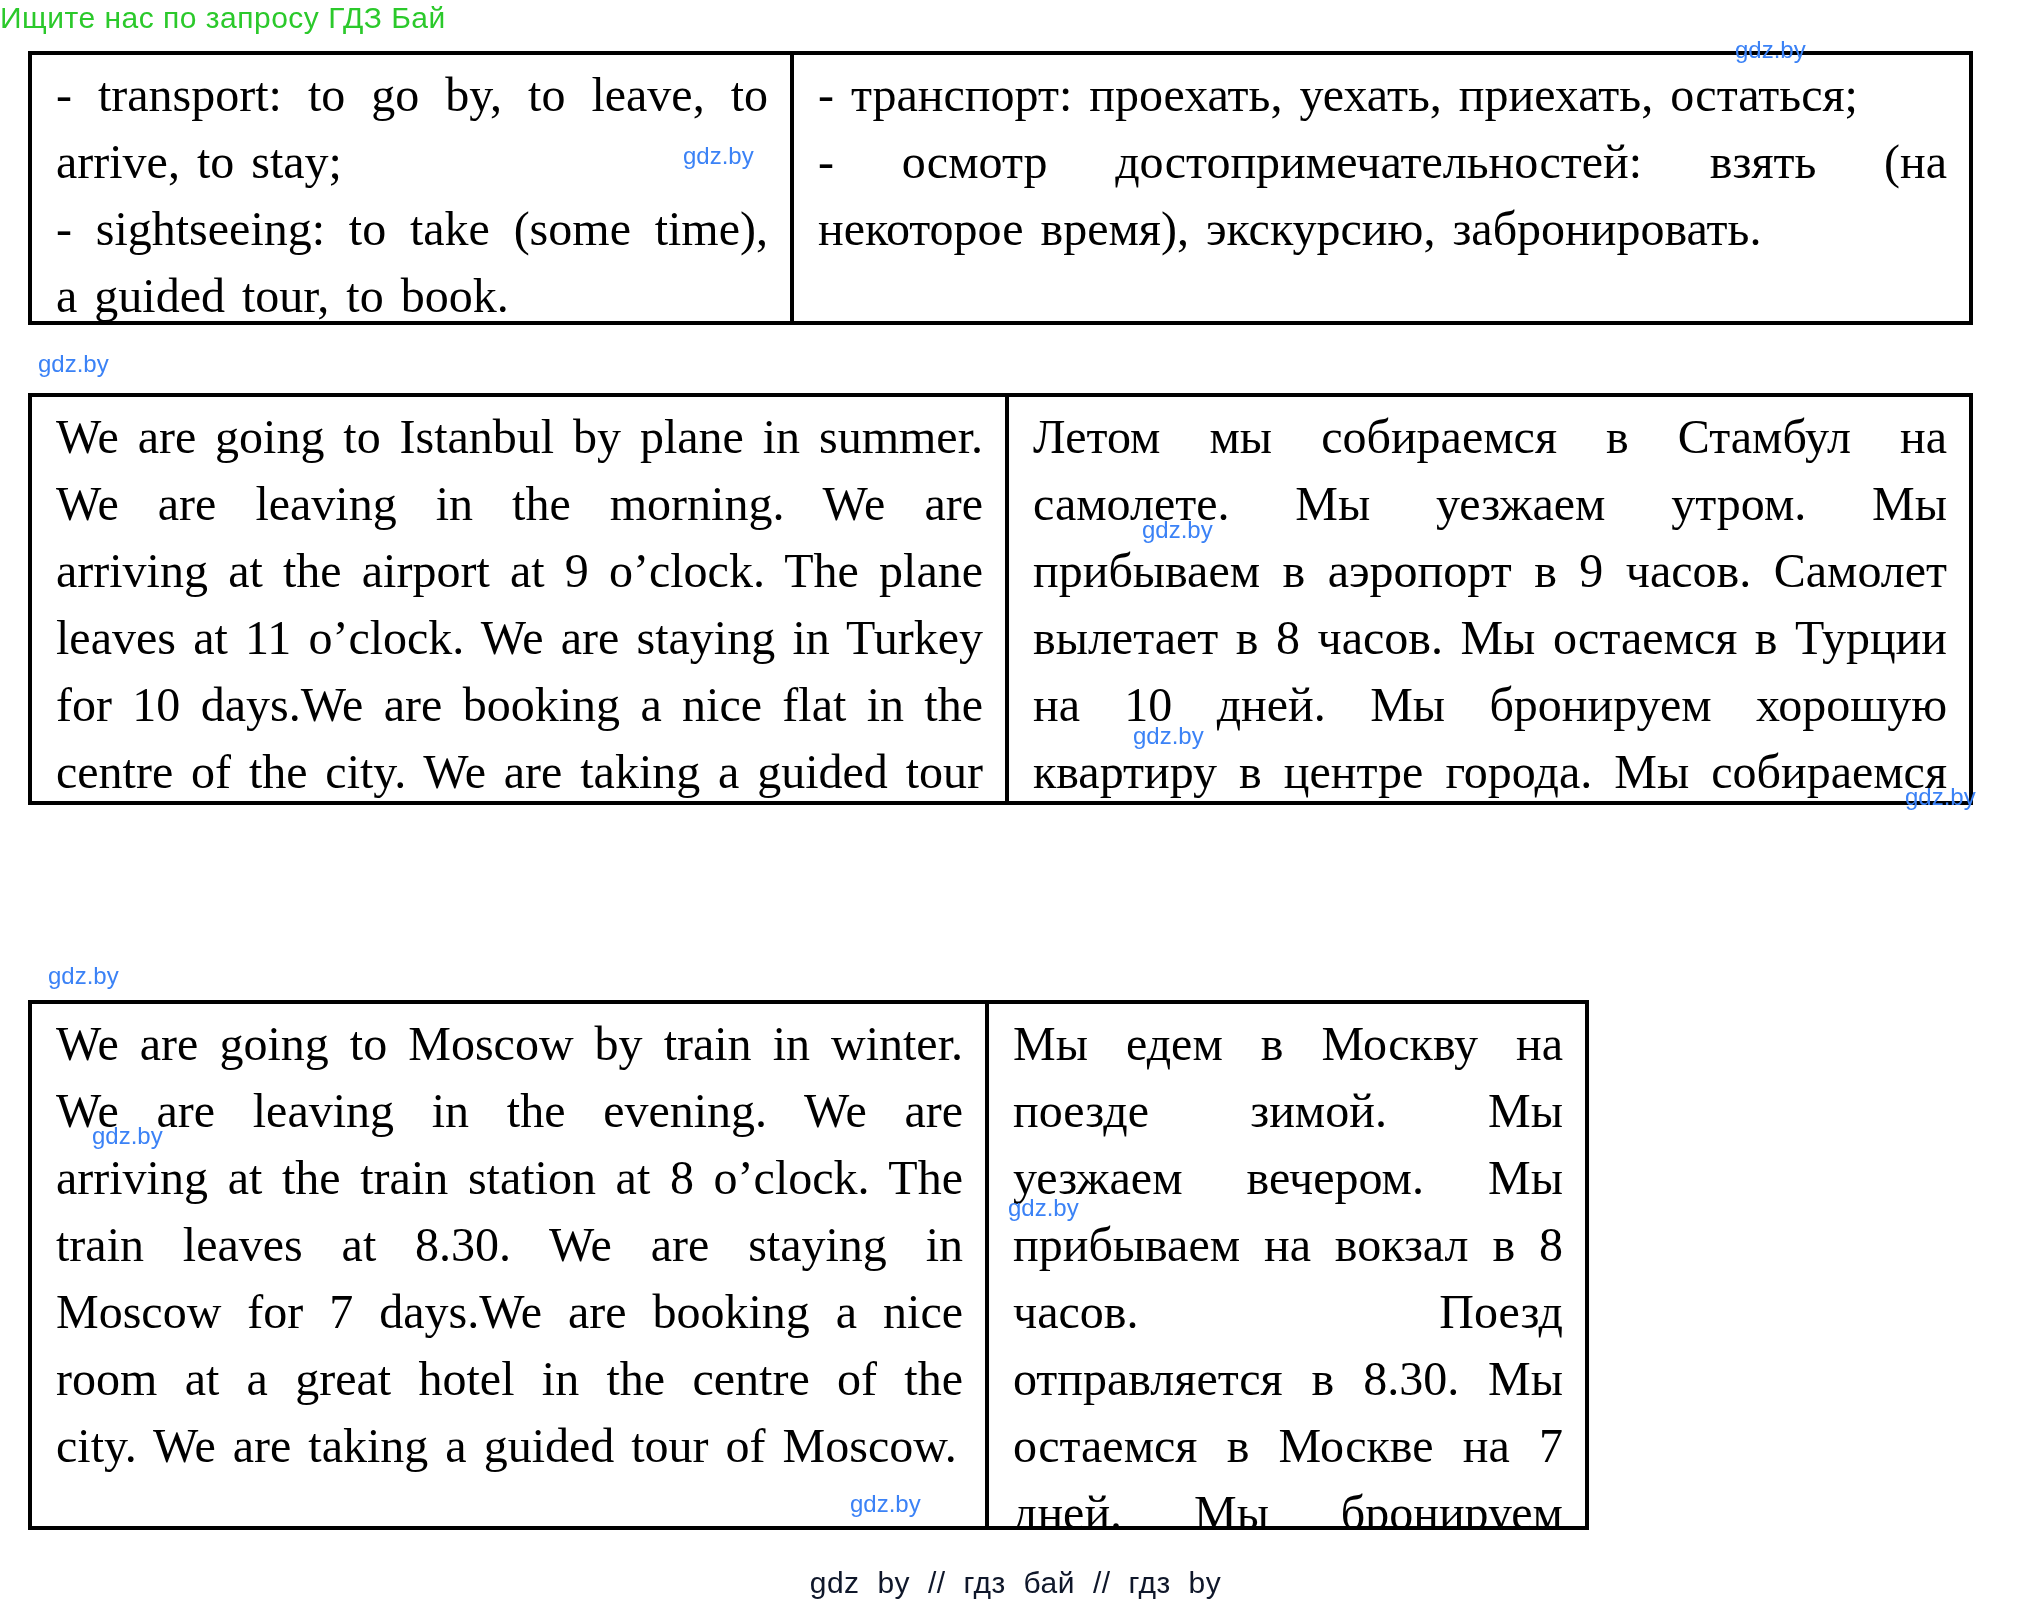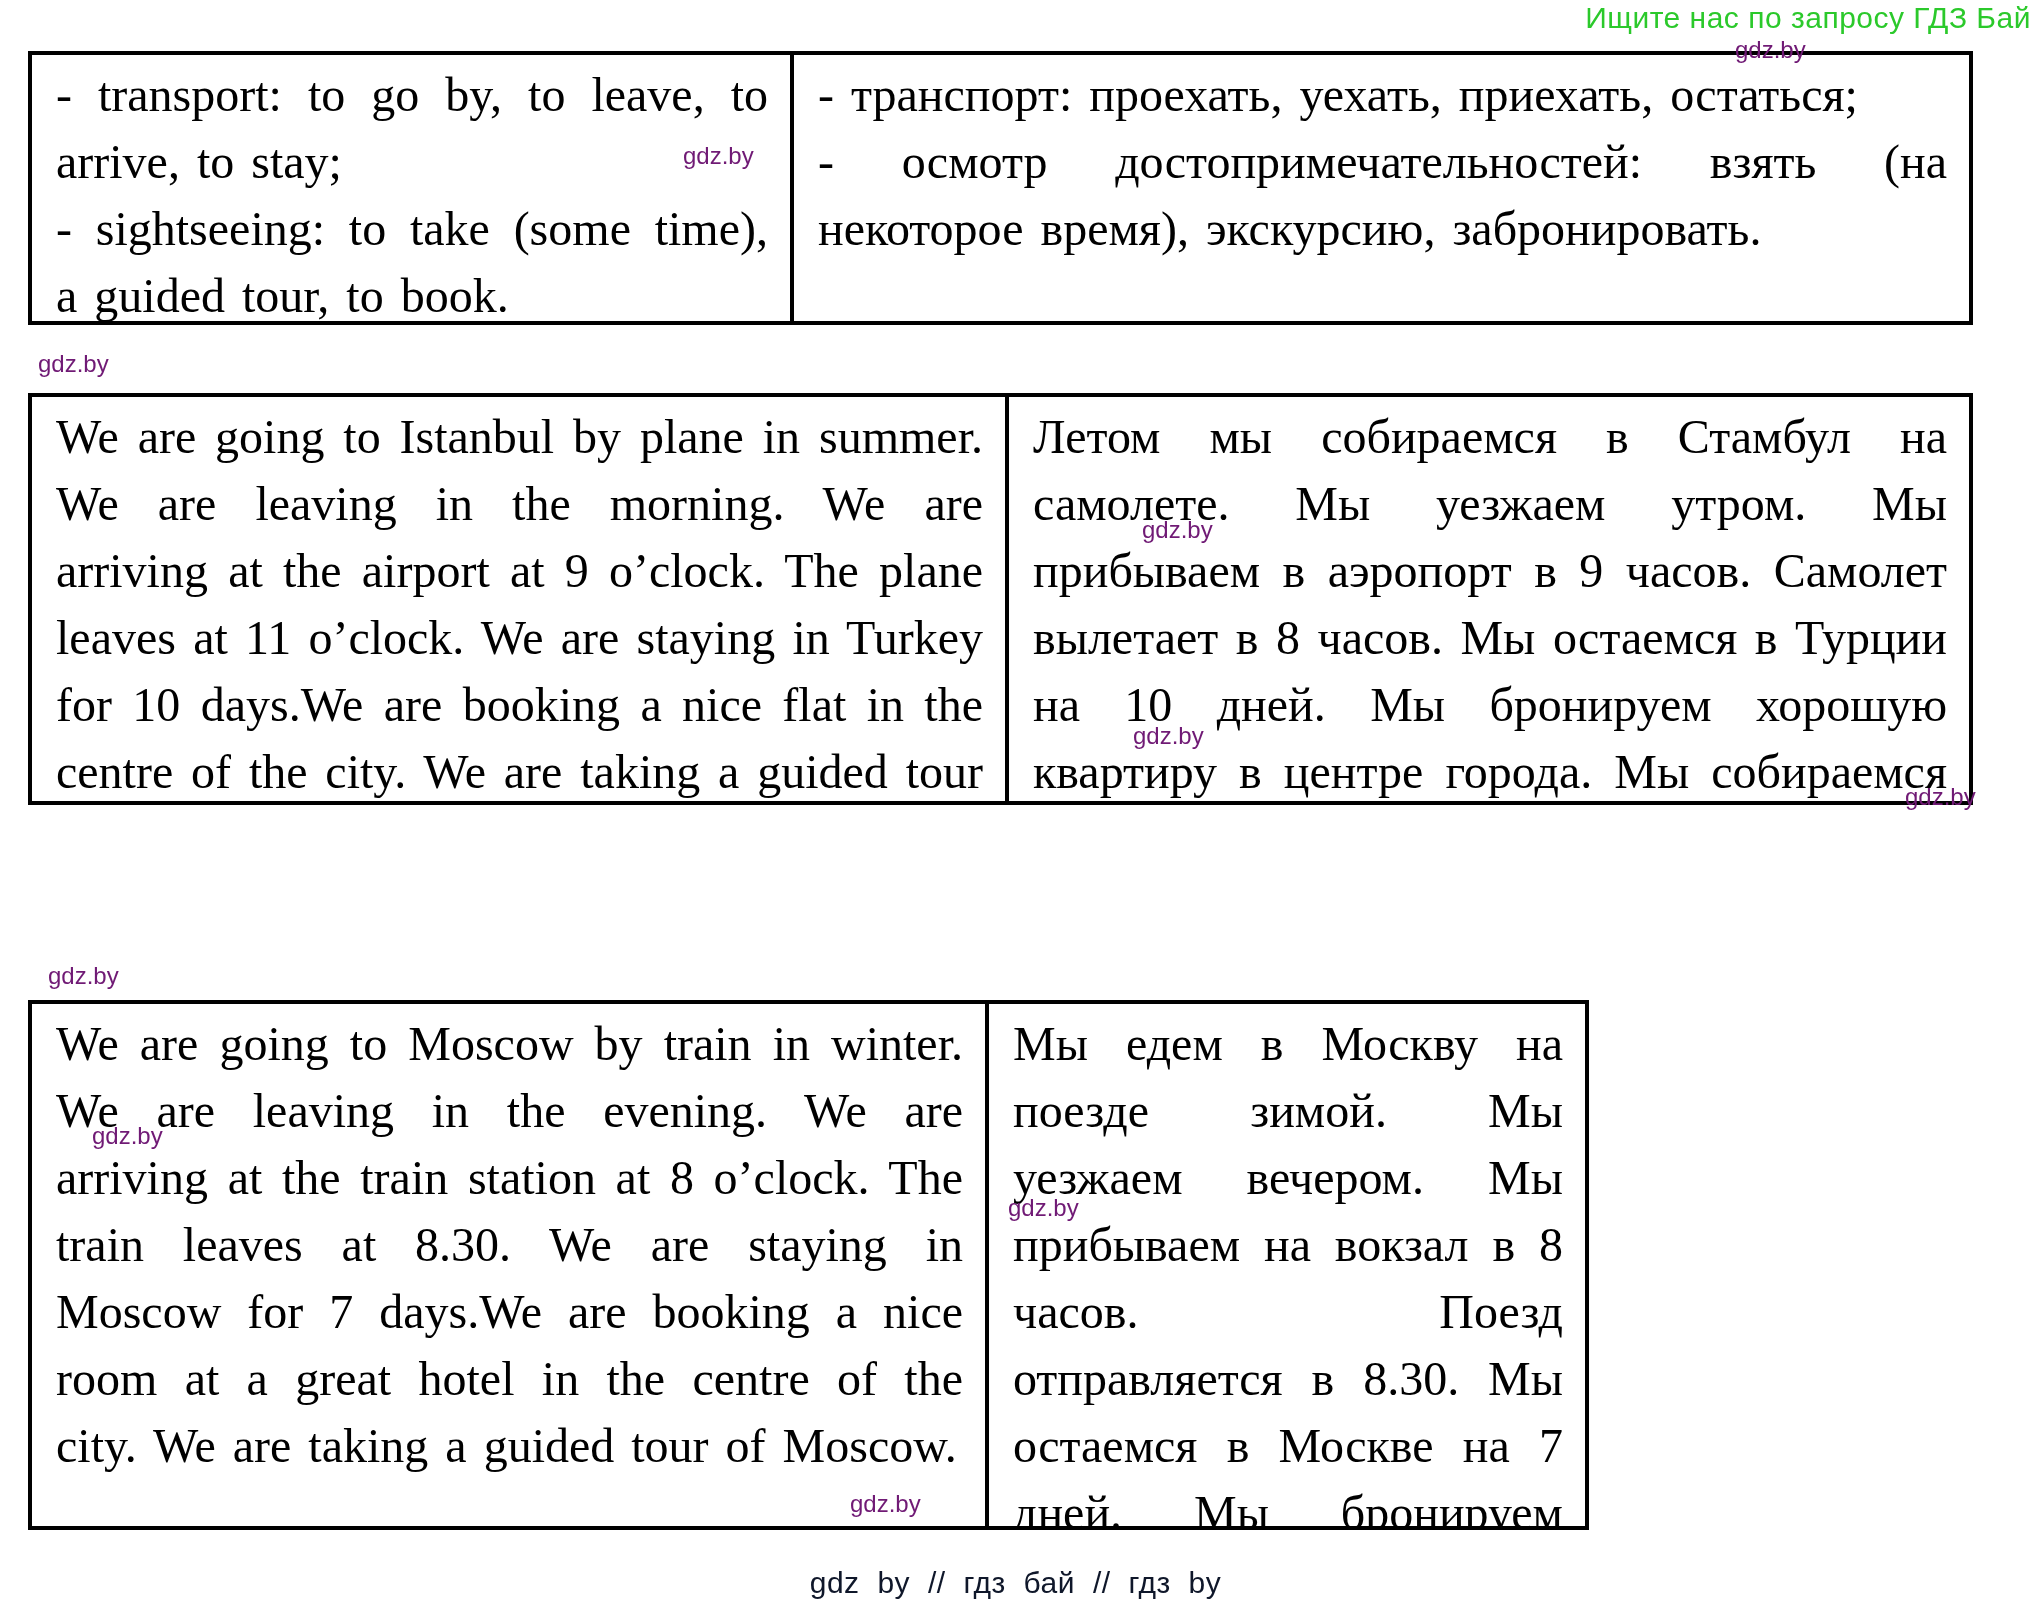--- a/index.html
+++ b/index.html
@@ -6,21 +6,21 @@
   body {
     width: 2031px; height: 1615px;
     background: #ffffff;
     position: relative;
     overflow: hidden;
     font-family: "Liberation Serif", serif;
     color: #000;
   }
   .header {
     position: absolute; top: 1px; left: 0; width: 100%;
-    text-align: right;
+    text-align: left;
     font-family: "Liberation Sans", sans-serif;
     font-size: 30px; font-weight: 400;
     color: #2bc92b;
     letter-spacing: 0.5px;
   }
   .tbl {
     position: absolute;
     display: flex;
     border: 4px solid #000;
     box-sizing: border-box;
@@ -40,21 +40,21 @@
   .t1 { left: 28px; top: 51px;  width: 1945px; height: 274px; }
   .t1 .cell-left { width: 758px; }
   .t2 { left: 28px; top: 393px; width: 1945px; height: 412px; }
   .t2 .cell-left { width: 973px; }
   .t3 { left: 28px; top: 1000px; width: 1561px; height: 530px; }
   .t3 .cell-left { width: 953px; }
   .wm {
     position: absolute;
     font-family: "Liberation Sans", sans-serif;
     font-size: 24px;
-    color: #701a75;
+    color: #3b82f6;
     white-space: nowrap;
     line-height: 1;
   }
   .footer {
     position: absolute; top: 1566px; left: 0; width: 100%;
     text-align: center;
     font-family: "Liberation Sans", sans-serif;
     font-size: 30px;
     color: #0f172a;
     word-spacing: 9px;

